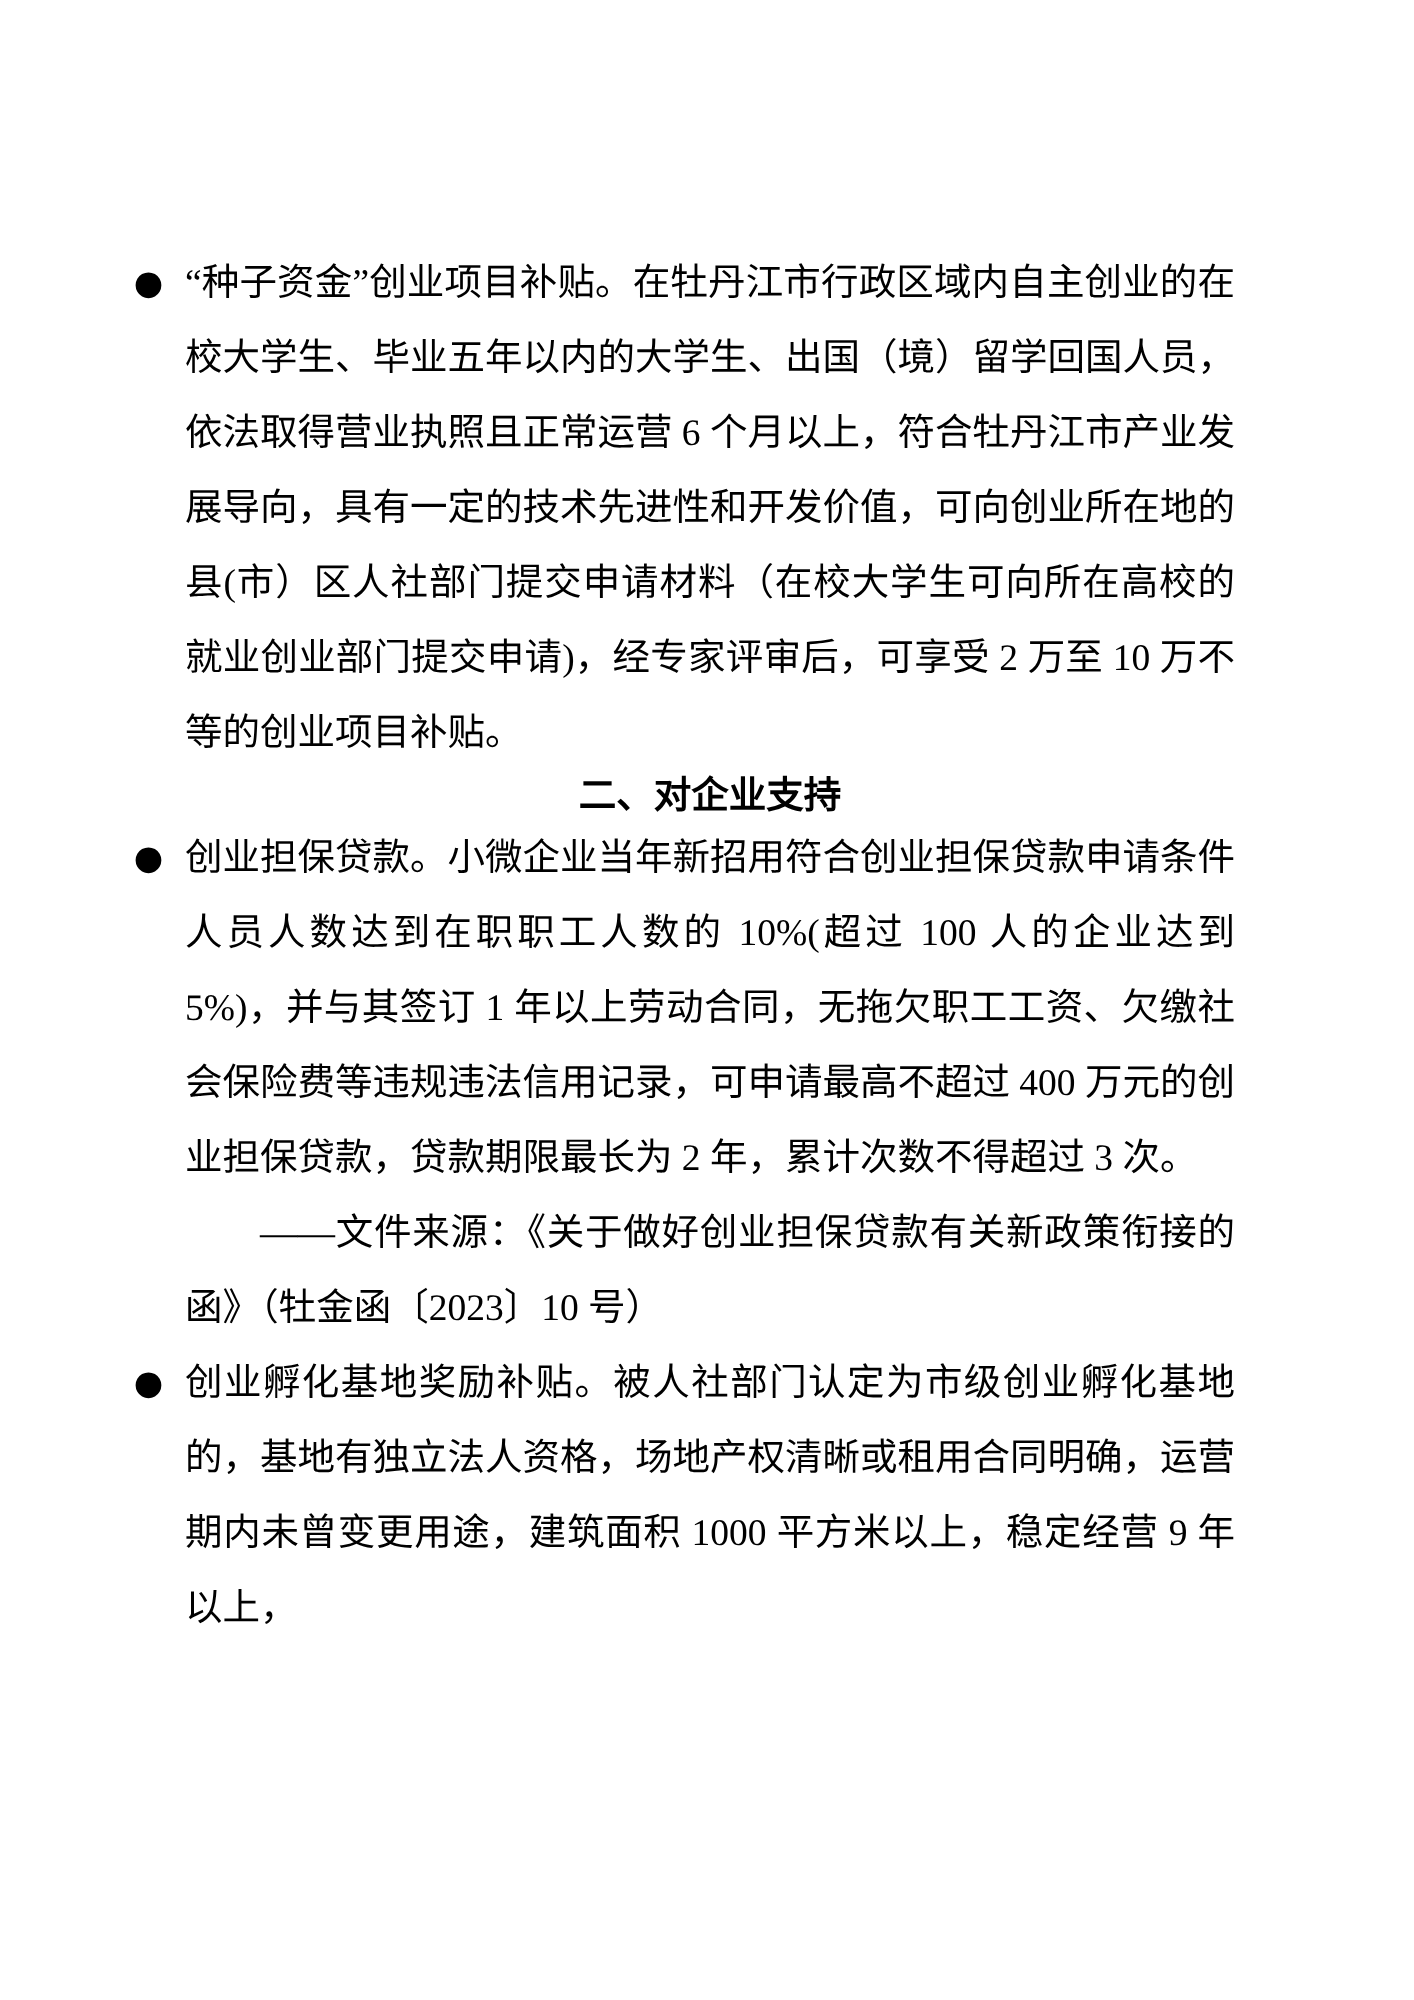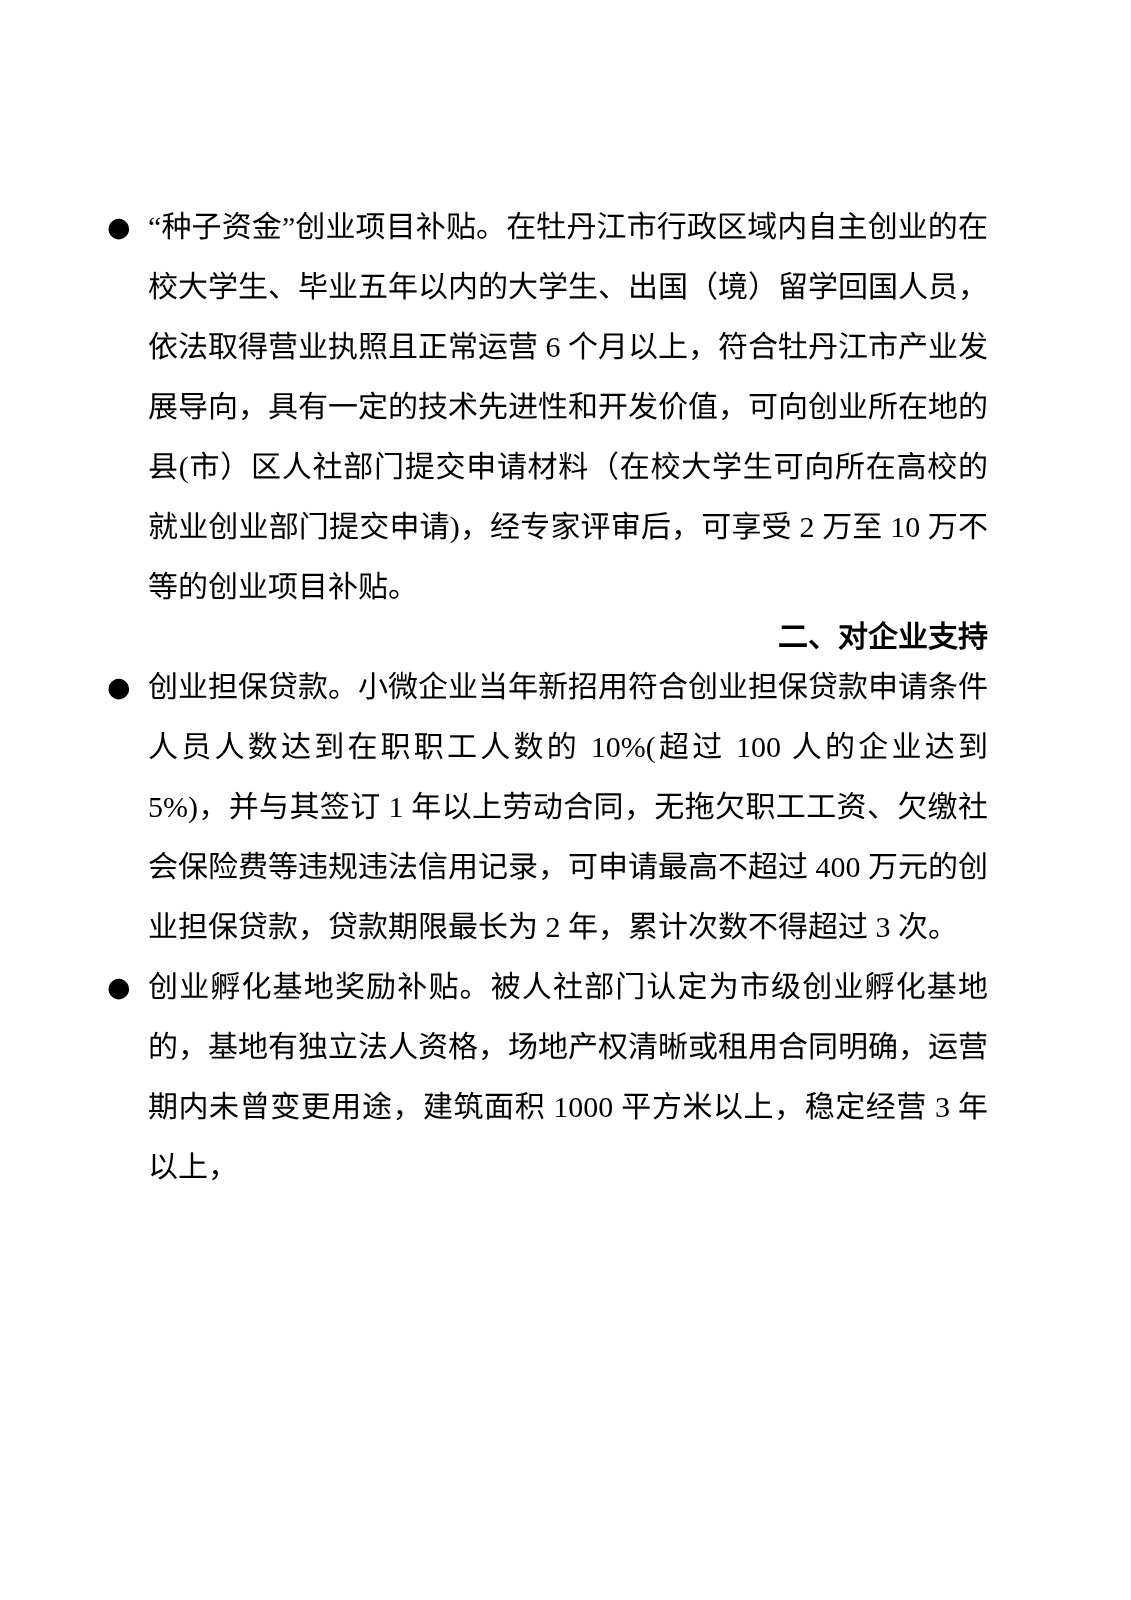--- a/index.html
+++ b/index.html
@@ -43,39 +43,40 @@
     text-align: left;
     font-family: "DejaVu Sans", sans-serif;
   }
   .source {
     text-indent: 60px;
   }
   .heading {
     font-weight: 700;
     font-size: 30px;
     line-height: 40px;
-    text-align: right;
+    text-align: center;
   }
 </style>
 </head>
 <body>
 
 <div class="page">
   <div class="content">
 
     <p class="bullet-item">
       <span class="bullet-marker">●</span><span>“种子资金”创业项目补贴。在牡丹江市行政区域内自主创业的在校大学生、毕业五年以内的大学生、出国（境）留学回国人员，依法取得营业执照且正常运营 6 个月以上，符合牡丹江市产业发展导向，具有一定的技术先进性和开发价值，可向创业所在地的县(市）区人社部门提交申请材料（在校大学生可向所在高校的就业创业部门提交申请)，经专家评审后，可享受 2 万至 10 万不等的创业项目补贴。</span>
     </p>
 
 
     <h2 class="heading">二、对企业支持</h2>
 
     <p class="bullet-item">
       <span class="bullet-marker">●</span><span>创业担保贷款。小微企业当年新招用符合创业担保贷款申请条件人员人数达到在职职工人数的 10%(超过 100 人的企业达到 5%)，并与其签订 1 年以上劳动合同，无拖欠职工工资、欠缴社会保险费等违规违法信用记录，可申请最高不超过 400 万元的创业担保贷款，贷款期限最长为 2 年，累计次数不得超过 3 次。</span>
     </p>
 
+    <p class="source">——文件来源：《关于做好创业担保贷款有关新政策衔接的函》（牡金函〔2023〕10 号）</p>
 
     <p class="bullet-item">
-      <span class="bullet-marker">●</span><span>创业孵化基地奖励补贴。被人社部门认定为市级创业孵化基地的，基地有独立法人资格，场地产权清晰或租用合同明确，运营期内未曾变更用途，建筑面积 1000 平方米以上，稳定经营 3 年以上，</span>
+      <span class="bullet-marker">●</span><span>创业孵化基地奖励补贴。被人社部门认定为市级创业孵化基地的，基地有独立法人资格，场地产权清晰或租用合同明确，运营期内未曾变更用途，建筑面积 1000 平方米以上，稳定经营 9 年以上，</span>
     </p>
 
   </div>
 </div>
 
 </body></html>

